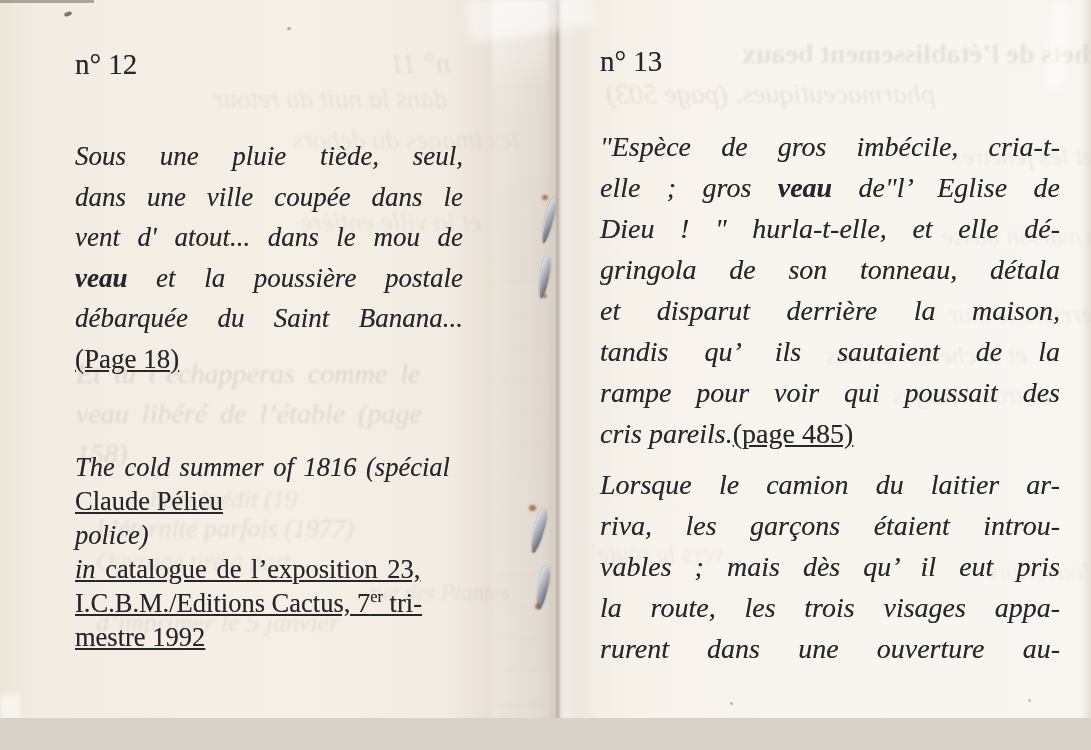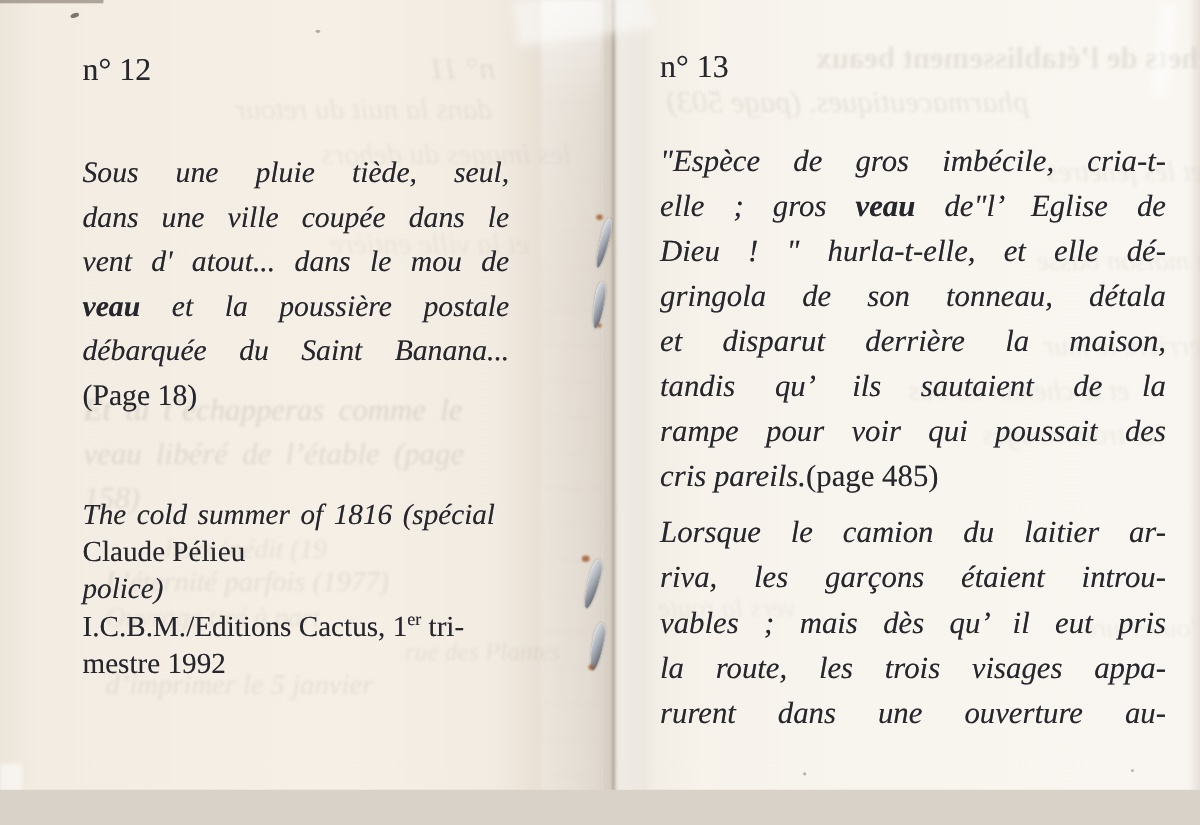--- a/index.html
+++ b/index.html
@@ -32,21 +32,21 @@
   .pnum-left{left:75px;top:48px;}
   .pnum-right{left:600px;top:45px;}
   .block{position:absolute;}
   .quote-left{left:75px;top:136px;width:388px;font-size:27px;font-style:italic;line-height:40.5px;}
   .cite-left{left:75px;top:450px;width:388px;font-size:26.5px;line-height:34px;}
   .quote-right{left:600px;top:126px;width:460px;font-size:28px;font-style:italic;line-height:41px;}
   .para2-right{left:600px;top:464px;width:460px;font-size:28px;font-style:italic;line-height:41px;}
   .line{width:100%;}
   .jl{text-align:justify;text-align-last:justify;}
   .ll{text-align:left;white-space:nowrap;}
-  .rm{font-style:normal;}
+  .rm{font-style:normal;text-decoration:underline;}
   .it{font-style:italic;}
   .b{font-weight:bold;}
   .ws{word-spacing:3px;}
   sup.ord{font-size:.62em;vertical-align:super;line-height:0;text-align:center;}
 
   
   .ghost{position:absolute;font-style:italic;color:#7d7365;white-space:nowrap;filter:blur(1.3px);font-size:27px;}
   .mir{transform:scaleX(-1);}
   .gbold{font-weight:600;font-style:normal;}
 
@@ -98,21 +98,22 @@
       <div class="line jl"><span>vent d' atout... dans le mou de</span><span class="b"></span><span></span></div>
       <div class="line jl"><span></span><span class="b">veau</span><span> et la poussière postale</span></div>
       <div class="line jl"><span>débarquée du Saint Banana...</span><span class="b"></span><span></span></div>
       <div class="line ll rm">(Page 18)</div>
     </div>
 
     <div class="block cite-left ink">
       <div class="line ll it ws">The cold summer of 1816 (spécial</div>
       <div class="line ll rm">Claude Pélieu</div>
       <div class="line ll it">police)</div>
-      <div class="line ll rm"><span>I.C.B.M./Editions Cactus, 1</span><sup class="ord">er</sup><span> tri-</span></div>
+      <div class="line ll rm ws"><span class="it">in</span><span> catalogue de l’exposition 23,</span></div>
+      <div class="line ll rm"><span>I.C.B.M./Editions Cactus, 7</span><sup class="ord">er</sup><span> tri-</span></div>
       <div class="line ll rm">mestre 1992</div>
     </div>
   </div>
 
   <div class="page page-right"></div>
 
   <div class="ghost mir gbold" style="left:742px;top:38px;font-size:28px;opacity:.15;">déchets de l’établissement beaux</div>
   <div class="ghost mir" style="left:606px;top:78px;font-size:28px;opacity:.14;">pharmaceutiques. (page 503)</div>
   <div class="ghost mir" style="left:952px;top:142px;font-size:26px;opacity:.10;">et les fenêtres</div>
   <div class="ghost mir" style="left:942px;top:222px;font-size:26px;opacity:.09;">la maison basse</div>

